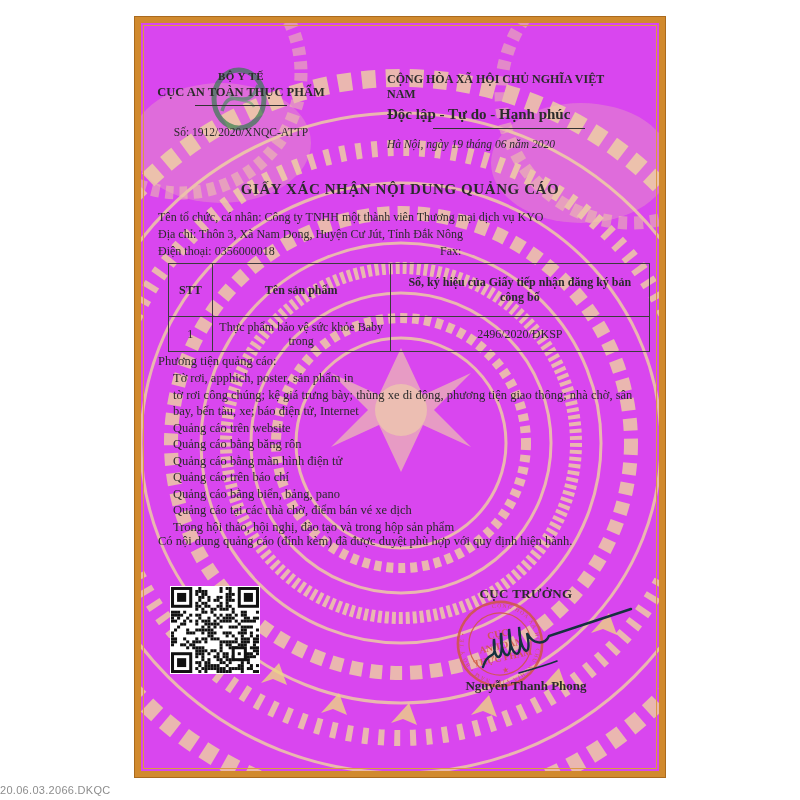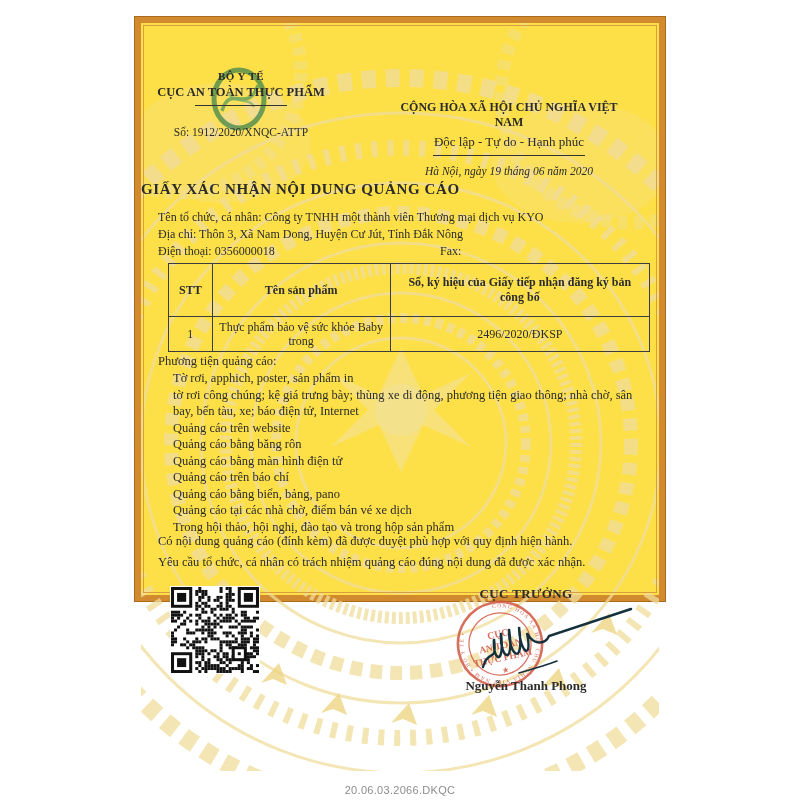--- a/index.html
+++ b/index.html
@@ -1,42 +1,42 @@
 <!DOCTYPE html>
 <html><head>
 <meta charset="utf-8">
 <style>
   html,body{margin:0;padding:0;}
   body{
     width:800px;height:800px;background:#ffffff;position:relative;overflow:hidden;
     font-family:"Liberation Serif","DejaVu Serif",serif;color:#2b2b2b;
   }
   .cert{
-    position:absolute;left:135px;top:17px;width:530px;height:584px;
+    position:absolute;left:135px;top:17px;width:530px;height:760px;
     box-sizing:border-box;border:6px solid #d18a2e;outline:1px solid #aa6a1e;
-    background:#fde047;
+    background:#d946ef;
   }
   .innerline{position:absolute;inset:2px;border:1.5px solid #da9c42;pointer-events:none;z-index:2;}
   .bgpattern{position:absolute;inset:0;z-index:0;}
   .content{position:absolute;inset:0;z-index:3;}
 
   .hdr-left{position:absolute;left:10px;top:47px;width:180px;text-align:center;}
   .hdr-left .l1{font-weight:bold;font-size:11px;letter-spacing:.4px;}
   .hdr-left .l2{font-weight:bold;font-size:12.5px;margin-top:3px;}
   .hdr-left .rule{width:92px;height:1px;background:#333;margin:5px auto 0 auto;}
   .hdr-left .l3{font-size:11.5px;margin-top:20px;}
   .gov-logo{position:absolute;left:69px;top:44px;width:58px;height:64px;opacity:.8;z-index:-1;}
 
-  .hdr-right{position:absolute;left:246px;top:49px;width:244px;text-align:center;margin-top:28px;}
+  .hdr-right{position:absolute;left:246px;top:49px;width:244px;text-align:left;}
   .hdr-right .l1{font-weight:bold;font-size:12px;}
-  .hdr-right .l2{font-weight:normal;font-size:13px;margin-top:4px;}
+  .hdr-right .l2{font-weight:bold;font-size:15px;margin-top:4px;}
   .hdr-right .rule{width:152px;height:1px;background:#333;margin:5px auto 0 auto;}
   .hdr-right .l3{font-style:italic;font-size:11.5px;margin-top:9px;}
 
-  .doc-title{position:absolute;left:0;top:158px;width:100%;text-align:left;
+  .doc-title{position:absolute;left:0;top:158px;width:100%;text-align:center;
     font-weight:bold;font-size:15px;letter-spacing:.6px;}
 
   .info{position:absolute;left:17px;top:186px;width:492px;font-size:12px;line-height:17px;}
   .info .faxline{position:relative;}
   .info .fax{position:absolute;left:282px;top:0;}
 
   table.doc-table{position:absolute;left:27px;top:240px;width:482px;border-collapse:collapse;}
   table.doc-table th,table.doc-table td{border:1.2px solid #3c3c3c;text-align:center;vertical-align:middle;}
   table.doc-table th{font-size:12px;font-weight:bold;padding:4px 10px;height:44px;line-height:15px;}
   table.doc-table td{font-size:12px;padding:2px 6px;height:30px;line-height:14px;}
@@ -49,21 +49,21 @@
   .notes{position:absolute;left:17px;top:508px;width:492px;font-size:12.5px;line-height:21px;}
 
   .qr{position:absolute;left:29px;top:563px;width:88px;height:86px;background:#fff;padding:1px;}
 
   .sigblock{position:absolute;left:268px;top:563px;width:234px;text-align:center;}
   .sig-title{font-weight:bold;font-size:13px;letter-spacing:.4px;}
   .stamp{position:absolute;left:312px;top:574px;width:94px;height:94px;opacity:.85;}
   .signature{position:absolute;left:332px;top:580px;width:165px;height:82px;}
   .sig-name{position:absolute;left:268px;top:655px;width:234px;text-align:center;font-weight:bold;font-size:13px;}
 
-  .footer-code{position:absolute;left:0;top:784px;width:100%;text-align:center;
+  .footer-code{position:absolute;left:0;top:784px;width:100%;text-align:left;
     font-family:"Liberation Sans","DejaVu Sans",sans-serif;font-size:11px;color:#8d8d8d;letter-spacing:.3px;}
 </style>
 </head>
 <body>
 
 <div class="cert">
 
   <svg class="bgpattern" viewBox="0 0 518 748" preserveAspectRatio="none">
     <g stroke="#f0dd9b" fill="none" opacity="0.75">
       <circle cx="260" cy="420" r="105" stroke-width="3"></circle>
@@ -162,21 +162,20 @@
         <div class="item">Quảng cáo bằng màn hình điện tử</div>
         <div class="item">Quảng cáo trên báo chí</div>
         <div class="item">Quảng cáo bằng biển, bảng, pano</div>
         <div class="item">Quảng cáo tại các nhà chờ, điểm bán vé xe dịch</div>
         <div class="item">Trong hội thảo, hội nghị, đào tạo và trong hộp sản phẩm</div>
       </div>
     </div>
 
     <div class="notes">
       <div>Có nội dung quảng cáo (đính kèm) đã được duyệt phù hợp với quy định hiện hành.</div>
-      <div>Yêu cầu tổ chức, cá nhân có trách nhiệm quảng cáo đúng nội dung đã được xác nhận.</div>
     </div>
 
     <svg class="qr" id="qr-svg" viewBox="0 0 29 29" preserveAspectRatio="none">
         <rect x="0" y="0" width="29" height="29" fill="#ffffff"></rect>
         <rect x="9" y="0" width="1" height="1" fill="#111"></rect>
         <rect x="16" y="0" width="1" height="1" fill="#111"></rect>
         <rect x="18" y="0" width="1" height="1" fill="#111"></rect>
         <rect x="19" y="0" width="1" height="1" fill="#111"></rect>
         <rect x="8" y="1" width="1" height="1" fill="#111"></rect>
         <rect x="9" y="1" width="1" height="1" fill="#111"></rect>

